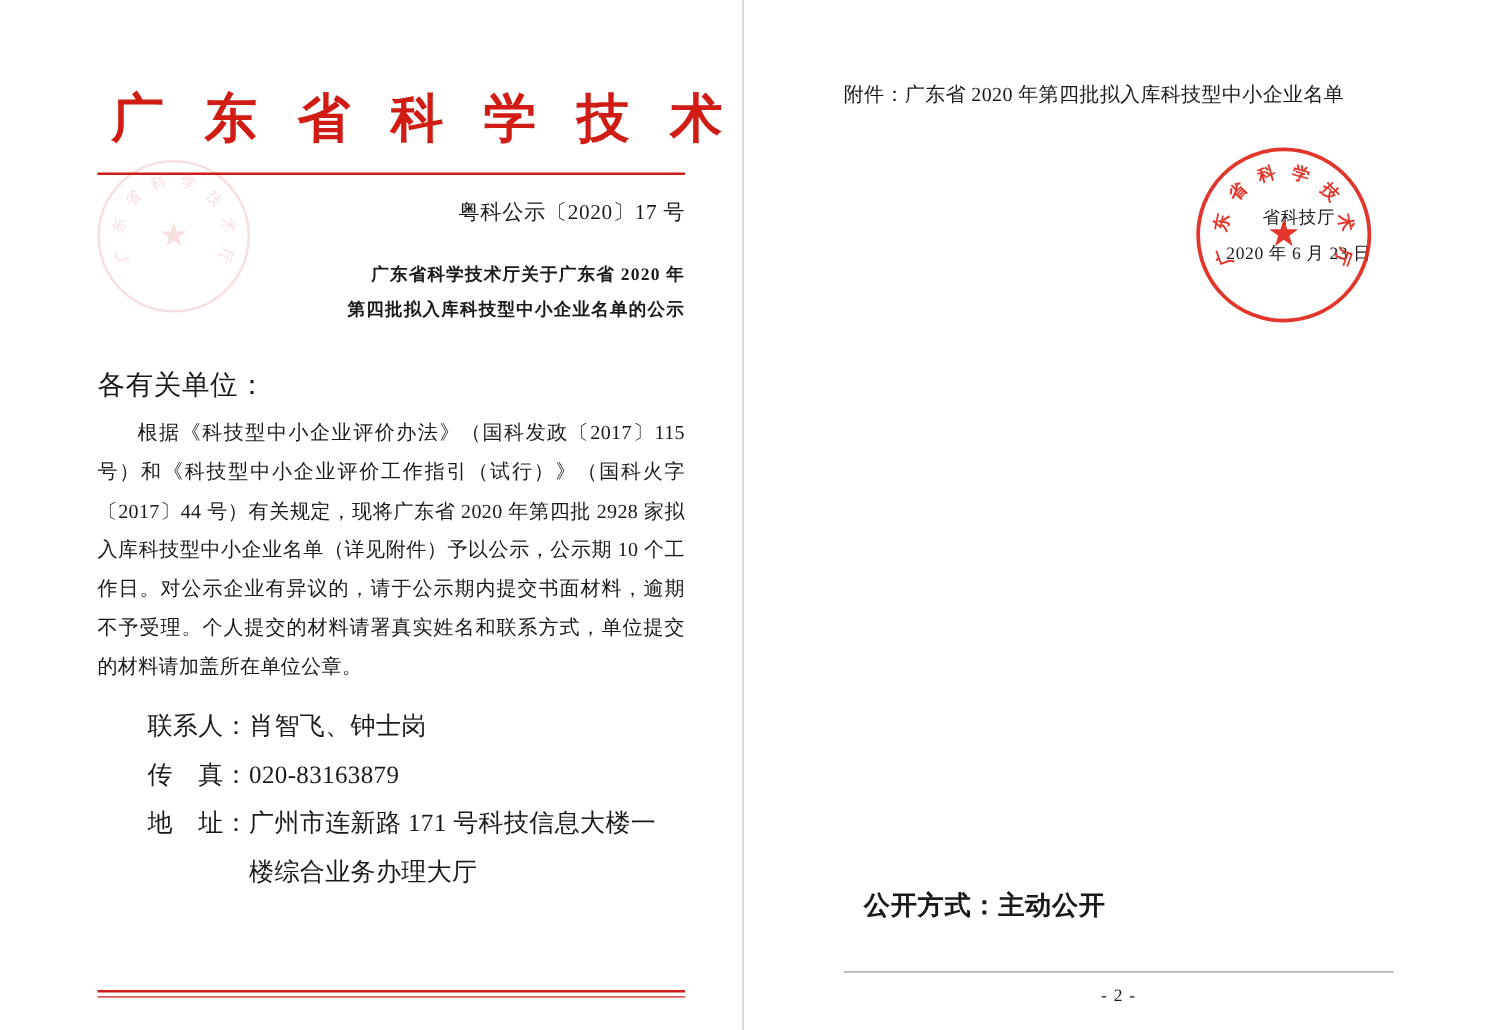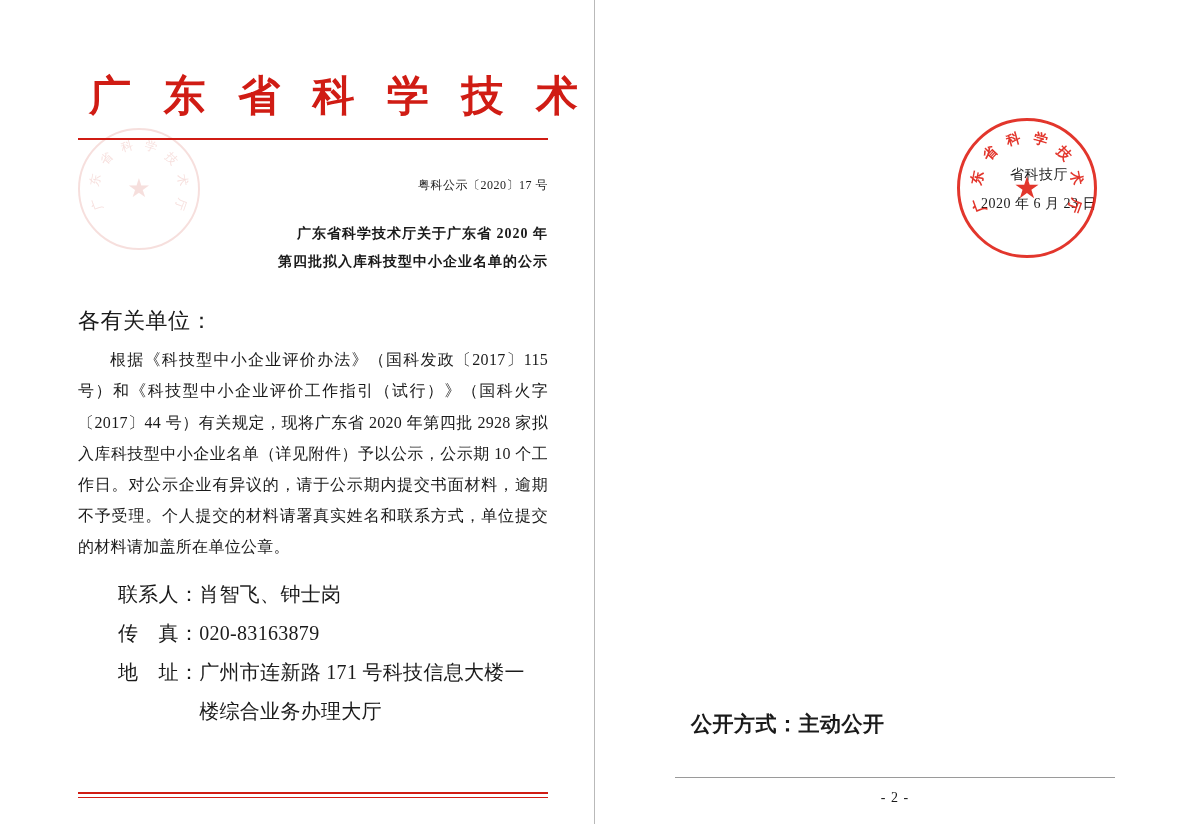--- a/index.html
+++ b/index.html
@@ -57,23 +57,23 @@
     white-space: nowrap;
   }
   .masthead-rule {
     margin-top: 18px;
     height: 0;
     border-top: 2px solid #d01c14;
     width: 100%;
   }
 
   .doc-number {
-    margin-top: 37px;
+    margin-top: 18px;
     text-align: right;
-    font-size: 12px;
+    font-size: 17px;
     letter-spacing: 0.5px;
   }
 
   .doc-title {
     margin-top: 26px;
     text-align: right;
     font-size: 14px;
     font-weight: bold;
     line-height: 2.0;
     letter-spacing: 1px;
@@ -321,20 +321,21 @@
         <div class="r1"></div>
         <div class="r2"></div>
       </div>
 
     </div>
   </div>
 
   <div class="doc-page page-right">
     <div class="inner">
 
+      <div class="attachment-line">附件：广东省 2020 年第四批拟入库科技型中小企业名单</div>
 
       <div class="ghost-text"></div>
 
       <div class="signature-block">
         <div>省科技厅</div>
         <div>2020 年 6 月 23 日</div>
       </div>
 
       <div class="seal">
         <div class="ring-text" id="seal-ring">

